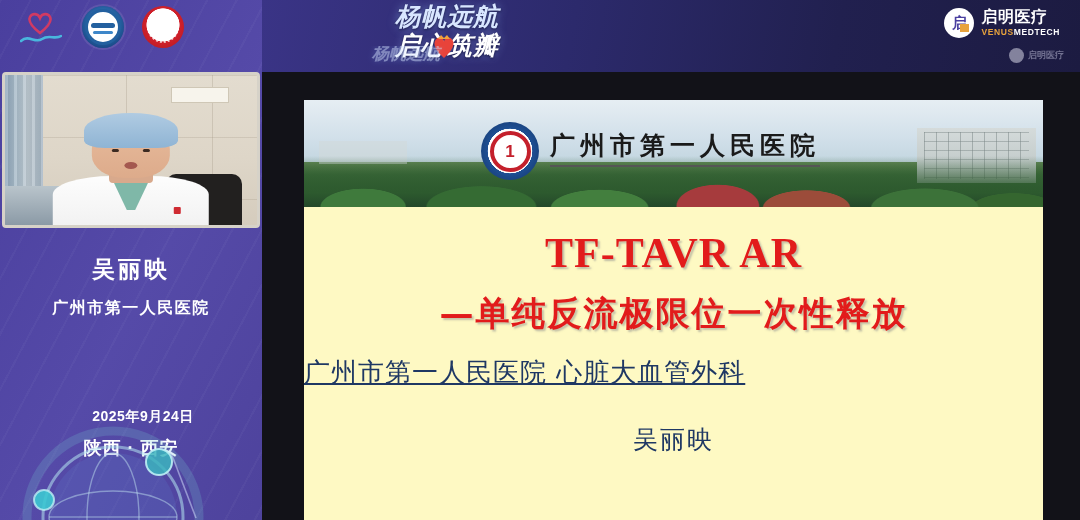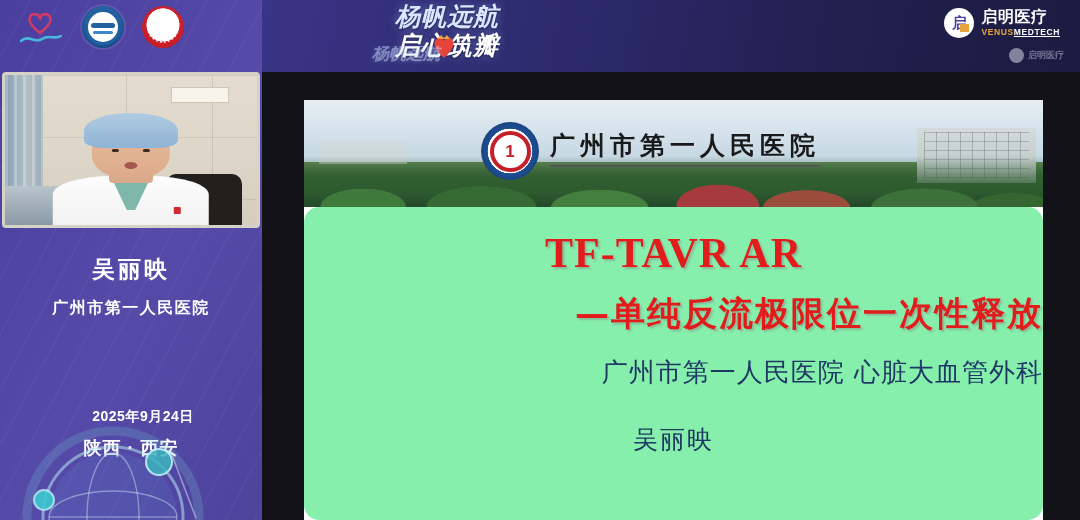--- a/index.html
+++ b/index.html
@@ -166,21 +166,21 @@
   .venus .txt { line-height: 1; }
   .venus .cn {
     color: #ffffff; font-size: 16px; font-weight: bold; letter-spacing: 0.5px;
     display: block;
   }
   .venus .en {
     font-size: 8.5px; font-weight: bold; letter-spacing: 0.6px; margin-top: 3px;
     display: block;
   }
   .venus .en .v { color: #e8a33d; }
-  .venus .en .m { color: #ffffff; text-decoration: underline; }
+  .venus .en .m { color: #ffffff; }
 
   
   .ghost-row {
     position: absolute;
     left: 262px; top: 46px; right: 0; height: 26px;
     opacity: 0.5;
     overflow: hidden;
     pointer-events: none;
   }
   .ghost-row .g-slogan {
@@ -424,53 +424,53 @@
     left: 248px; top: 66px;
     color: #6a6a6a;
     font-size: 9px;
     font-weight: bold;
     letter-spacing: 2.2px;
     white-space: nowrap;
   }
   .slide-body {
     position: absolute;
     left: 0; top: 107px; right: 0; bottom: 0;
-    background: #86efac;
-    border-radius: 15px;
+    background: #fef9c3;
   }
   .slide-title {
     position: absolute;
     left: 0; right: 0; top: 22px;
     text-align: center;
     color: #e21b1b;
     font-family: "Liberation Serif", "DejaVu Serif", serif;
     font-size: 42px;
     font-weight: bold;
     letter-spacing: 1px;
     text-shadow: 2px 2px 2px rgba(140,140,140,0.55);
   }
   .slide-subtitle {
     position: absolute;
     left: 0; right: 0; top: 84px;
-    text-align: right;
+    text-align: center;
     color: #e21b1b;
     font-family: "DejaVu Serif", "Liberation Serif", serif;
     font-size: 34px;
     font-weight: bold;
     letter-spacing: 2px;
     text-shadow: 2px 2px 2px rgba(140,140,140,0.5);
   }
   .slide-dept {
     position: absolute;
     left: 0; right: 0; top: 148px;
-    text-align: right;
+    text-align: left;
     color: #1f3864;
     font-family: "DejaVu Serif", "Liberation Serif", serif;
     font-size: 26px;
     letter-spacing: 1px;
+    text-decoration: underline;
   }
   .slide-author {
     position: absolute;
     left: 0; right: 0; top: 216px;
     text-align: center;
     color: #1f3864;
     font-family: "DejaVu Serif", "Liberation Serif", serif;
     font-size: 25px;
     letter-spacing: 2px;
   }

